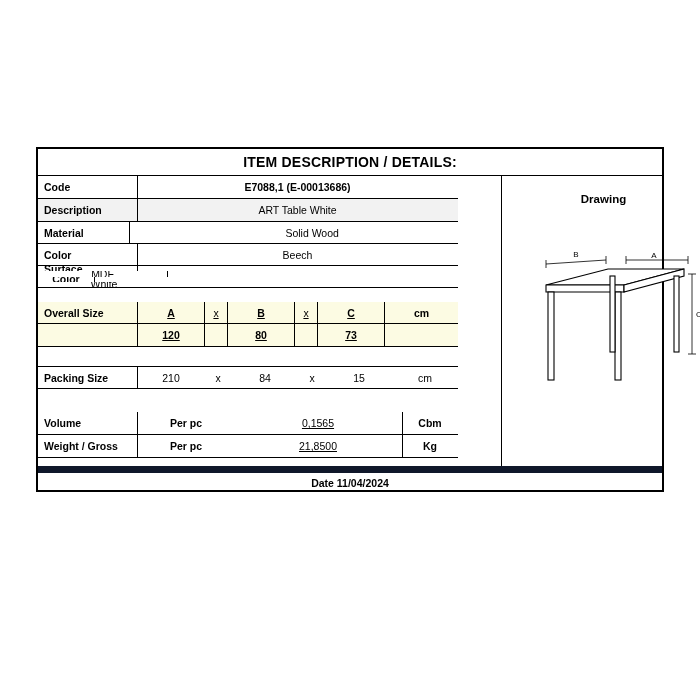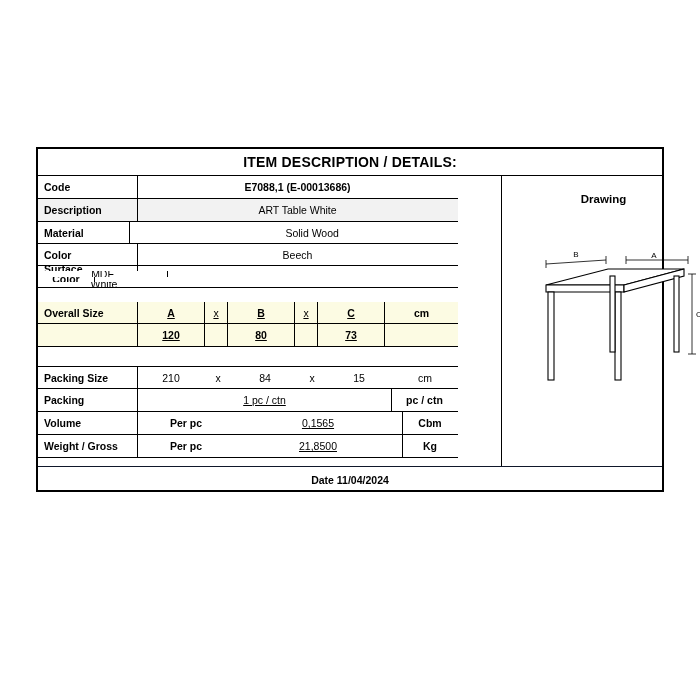--- a/index.html
+++ b/index.html
@@ -102,21 +102,21 @@
     left: 0;
     width: 420px;
     background: #fff;
   }
   .footer {
     position: absolute;
     left: 0;
     top: 317px;
     width: 624px;
     height: 26px;
-    border-top: 1px solid #0f172a;
+    border-top: 7px solid #0f172a;
     box-sizing: border-box;
     display: flex;
     align-items: center;
     justify-content: center;
     font-size: 10.5px;
     font-weight: bold;
   }
   svg { display: block; }
 </style>
 </head>
@@ -182,25 +182,20 @@
     <div class="row" style="top:190px; height:23px; border-top:1px solid #000;">
       <div class="cell label">Packing Size</div>
       <div class="cell ctr" style="width:66px;">210</div>
       <div class="cell ctr" style="width:28px;">x</div>
       <div class="cell ctr" style="width:66px;">84</div>
       <div class="cell ctr" style="width:28px;">x</div>
       <div class="cell ctr" style="width:66px;">15</div>
       <div class="cell ctr" style="width:66px;">cm</div>
     </div>
 
-    <div class="row" style="top:213px; height:23px;">
-      <div class="cell label">Packing</div>
-      <div class="cell ctr vline" style="width:254px;">1 pc / ctn</div>
-      <div class="cell ctr bold" style="width:65px;">pc / ctn</div>
-    </div>
 
     <div class="row" style="top:236px; height:23px;">
       <div class="cell label">Volume</div>
       <div class="cell ctr bold" style="width:96px;">Per pc</div>
       <div class="cell ctr vline" style="width:169px;">0,1565</div>
       <div class="cell ctr bold" style="width:54px;">Cbm</div>
     </div>
 
     <div class="row" style="top:259px; height:23px;">
       <div class="cell label">Weight / Gross</div>

